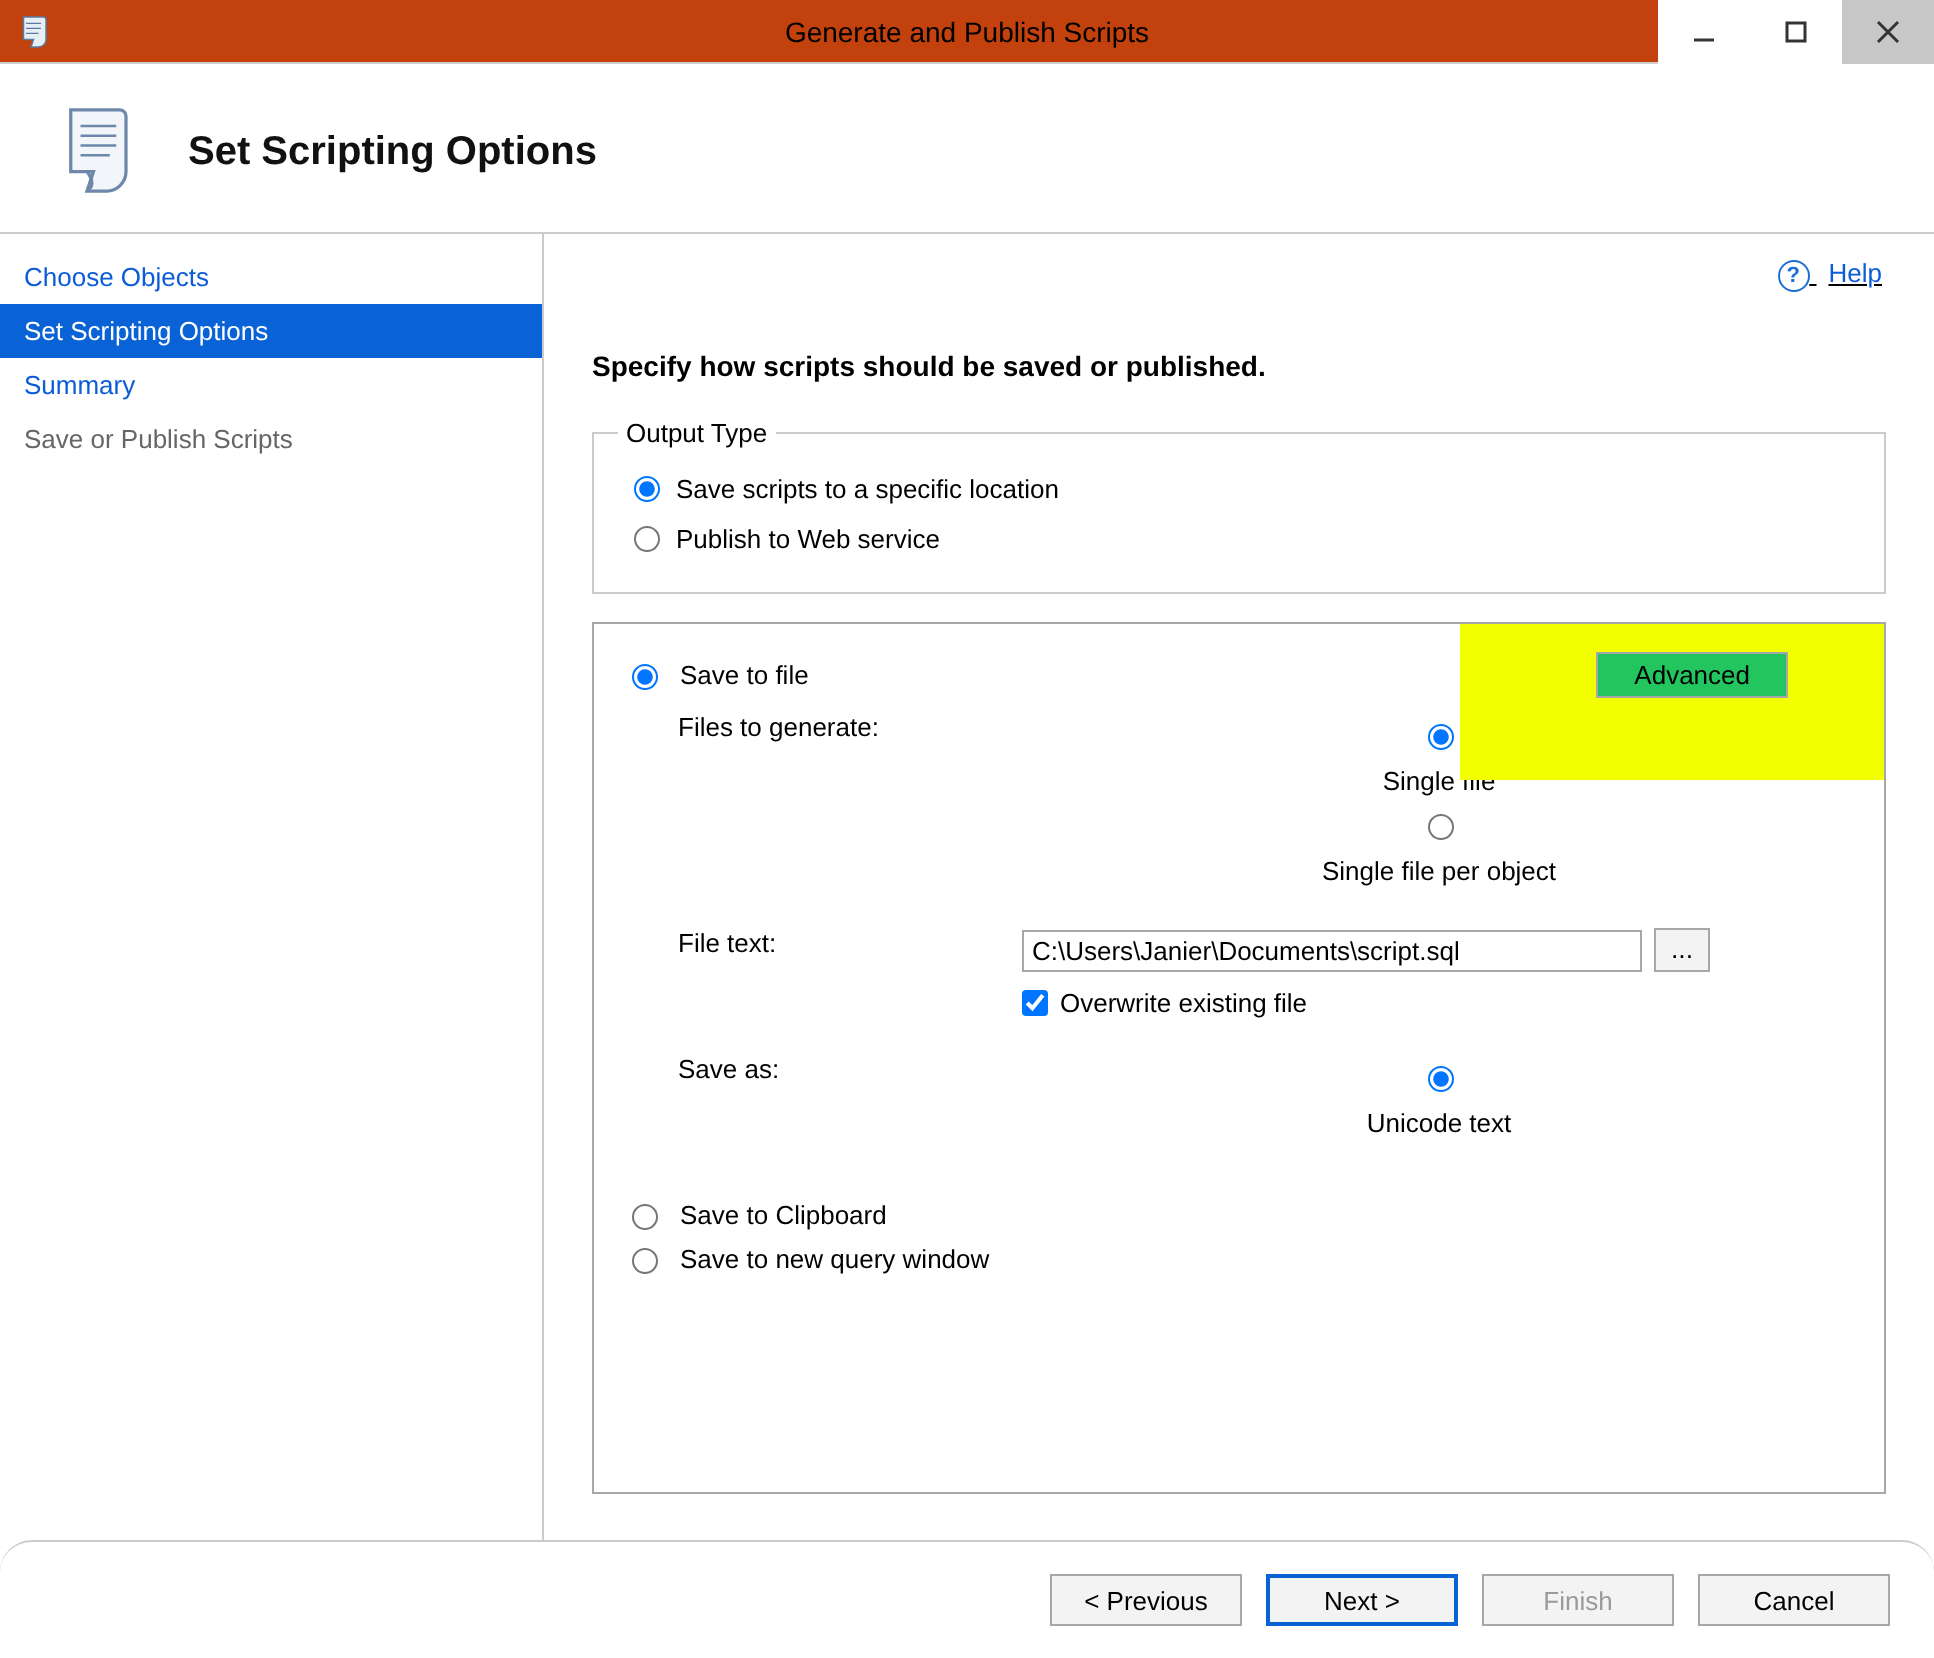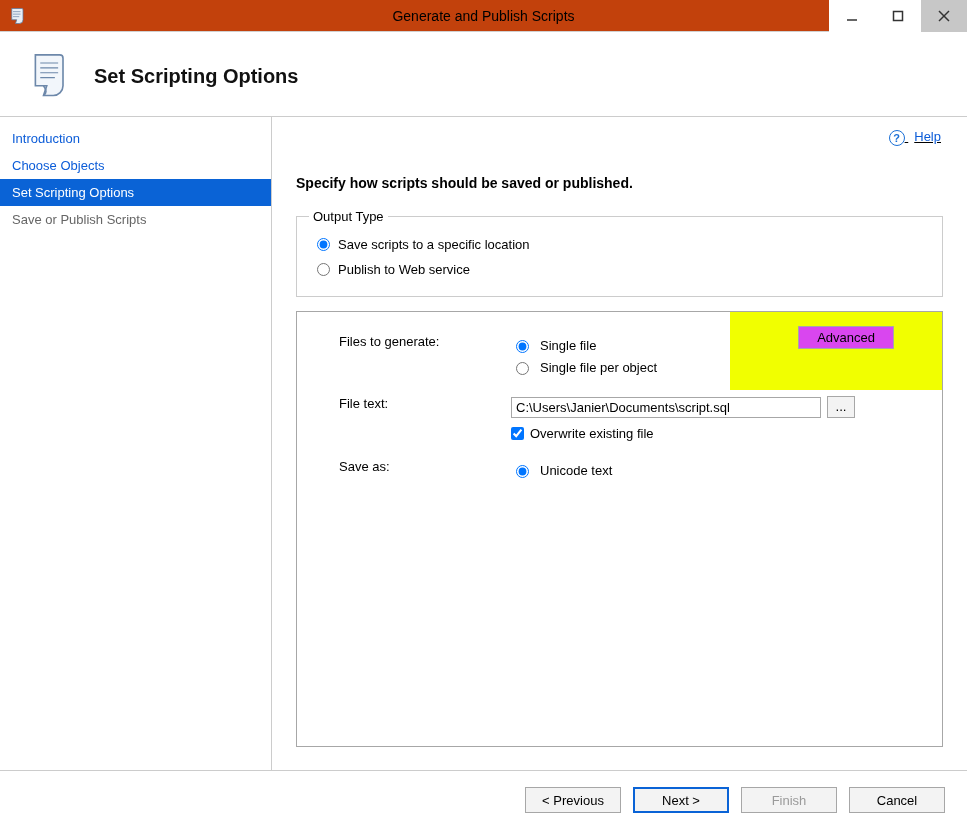--- a/index.html
+++ b/index.html
@@ -149,38 +149,38 @@
     width: 212px; height: 78px;
     background: #f1ff00;
     z-index: 0;
   }
   .adv-btn {
     position: absolute;
     right: 48px; top: 14px;
     z-index: 1;
     padding: 3px 18px;
     border: 1px solid #a7a7a7;
-    background: #d946ef;
+    background: #22c55e;
     font-family: inherit;
     font-size: 13px;
   }
   .opt-row {
     display: flex;
     align-items: center;
     gap: 8px;
     padding: 3px 0;
   }
   .sub-block { margin-left: 28px; margin-top: 8px; }
   .form-grid {
     display: grid;
     grid-template-columns: 172px 1fr;
     row-gap: 18px;
     align-items: start;
   }
-  .col-options .opt-row { padding: 3px 0; }
+  .col-options .opt-row { padding: 3px 0; flex-direction: column; }
   .file-input-row { display: flex; align-items: center; gap: 6px; }
   .file-input-row input[type=text] {
     width: 310px;
     padding: 2px 4px;
     border: 1px solid #a7a7a7;
     font-family: inherit;
     font-size: 13px;
   }
   .browse-btn {
     width: 28px; height: 22px;
@@ -195,20 +195,21 @@
   .bottom-opts { margin-top: 24px; }
   .footer {
     position: absolute;
     bottom: 0; left: 0; right: 0;
     border-top: 1px solid #ccc;
     display: flex;
     justify-content: flex-end;
     gap: 12px;
     padding: 16px 22px;
     background: #fff;
+    border-radius: 16px;
   }
   .footer button {
     width: 96px;
     height: 26px;
     border: 1px solid #a7a7a7;
     background: #f3f3f3;
     font-family: inherit;
     font-size: 13px;
   }
   .footer button.default {
@@ -252,23 +253,23 @@
     <path d="M14 6 h30 a4 4 0 0 1 4 4 v34 a12 12 0 0 1 -12 12 h-12 l4 -12 h-14 z" fill="#f2f6fb" stroke="#6d88aa" stroke-width="2"></path>
     <path d="M20 16 h22 M20 22 h22 M20 28 h22 M20 34 h18" stroke="#6d88aa" stroke-width="1.5"></path>
     <path d="M24 56 q6 -4 0 -12" fill="none" stroke="#6d88aa" stroke-width="2"></path>
   </svg>
   <div class="page-title">Set Scripting Options</div>
 </div>
 
 <div class="body">
 
   <div class="sidebar">
-    <a>Introduction</a>
     <a>Choose Objects</a>
     <a class="selected">Set Scripting Options</a>
+    <a>Summary</a>
     <span class="step-disabled">Save or Publish Scripts</span>
   </div>
 
   <div class="main">
 
     <div class="helpbar">
       <span class="help-icon">?</span>
       <a>Help</a>
     </div>
 
@@ -283,20 +284,24 @@
       <label class="radio-row">
         <input type="radio" name="outtype" style="">
         <span>Publish to Web service</span>
       </label>
     </fieldset>
 
     <div class="panel">
       <div class="highlight"></div>
       <button class="adv-btn">Advanced</button>
 
+      <label class="opt-row">
+        <input type="radio" name="savemode" checked="" style="">
+        <span>Save to file</span>
+      </label>
 
       <div class="sub-block form-grid">
 
         <div>Files to generate:</div>
         <div class="col-options">
           <label class="opt-row">
             <input type="radio" name="filesgen" checked="" style="">
             <span>Single file</span>
           </label>
           <label class="opt-row">
@@ -319,20 +324,30 @@
 
         <div>Save as:</div>
         <div class="col-options">
           <label class="opt-row">
             <input type="radio" name="enc" checked="" style="">
             <span>Unicode text</span>
           </label>
         </div>
       </div>
 
+      <div class="bottom-opts">
+        <label class="opt-row">
+          <input type="radio" name="savemode" style="">
+          <span>Save to Clipboard</span>
+        </label>
+        <label class="opt-row">
+          <input type="radio" name="savemode" style="">
+          <span>Save to new query window</span>
+        </label>
+      </div>
     </div>
 
   </div>
 </div>
 
 <div class="footer">
   <button>&lt; Previous</button>
   <button class="default">Next &gt;</button>
   <button disabled="">Finish</button>
   <button>Cancel</button>

